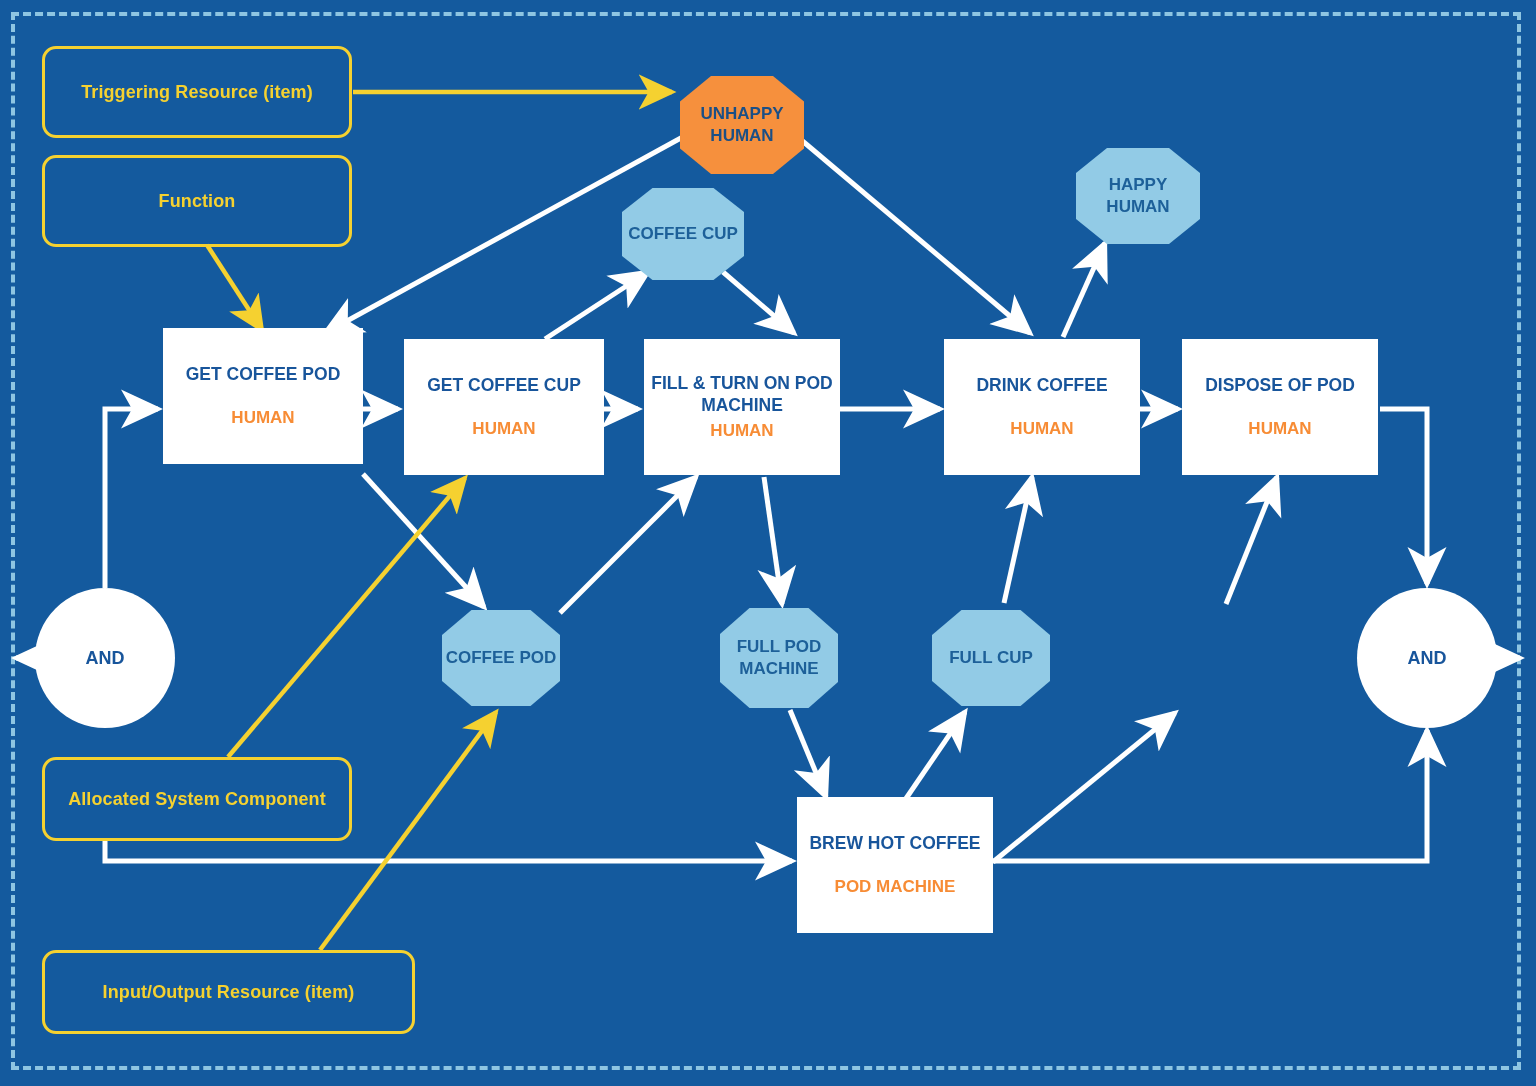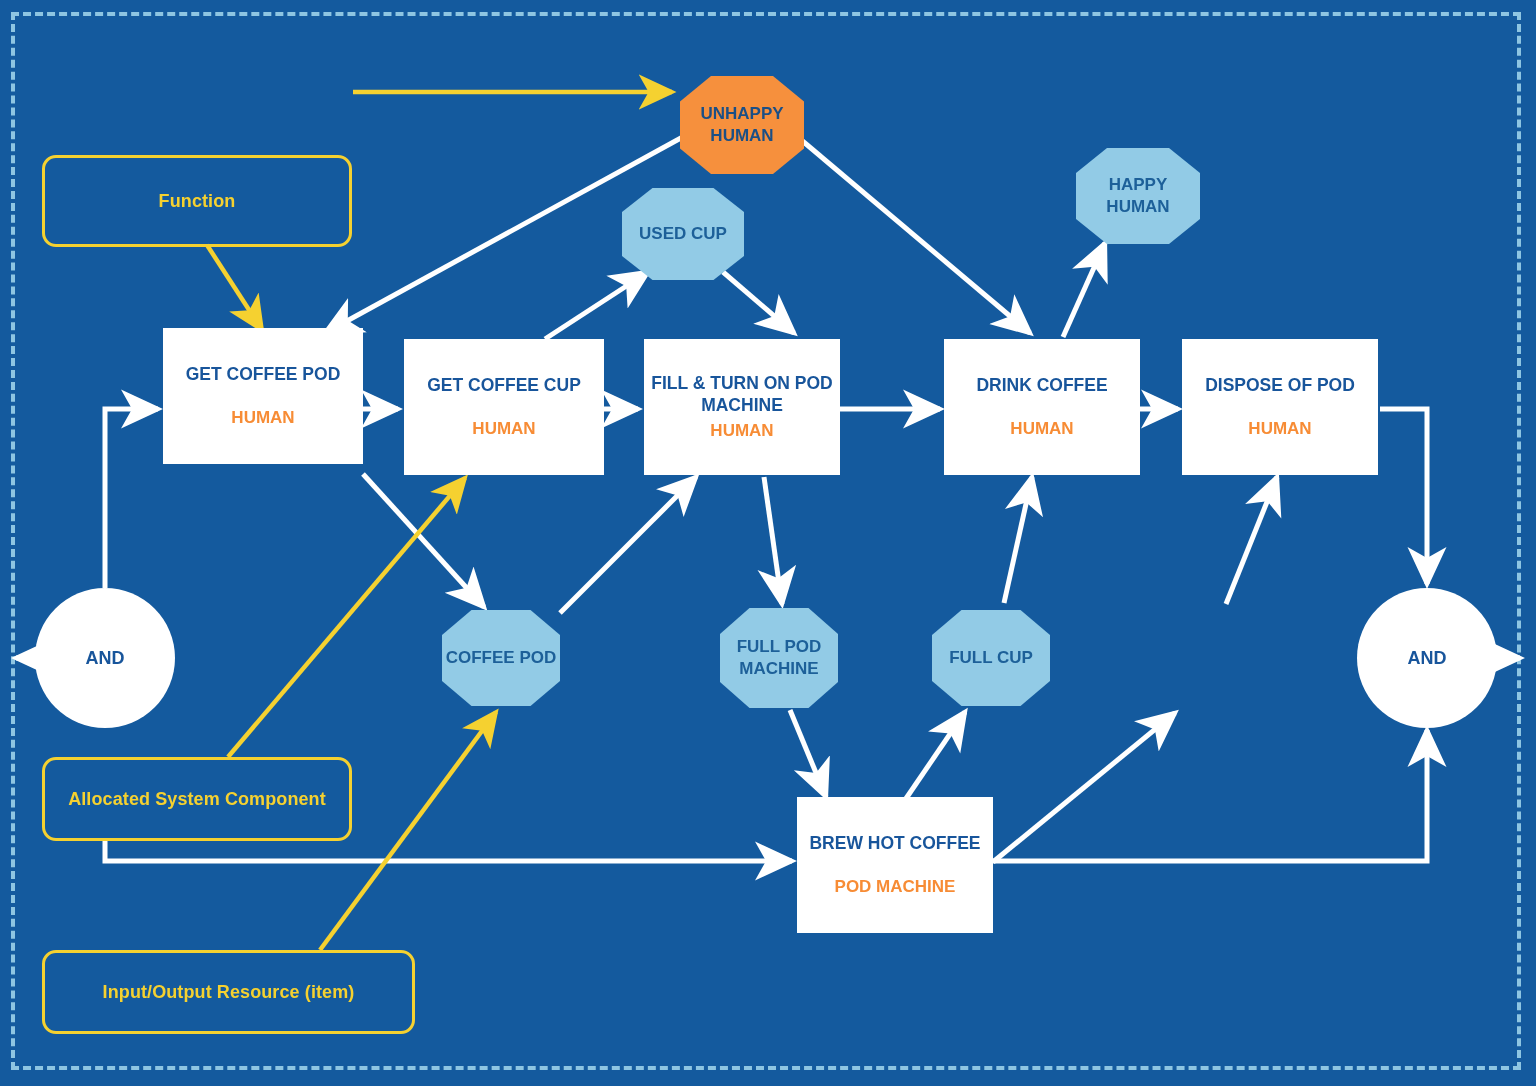--- a/index.html
+++ b/index.html
@@ -117,20 +117,23 @@
       <path d="M353,92 L672,92"></path>
 
       <path d="M207,245 L262,330"></path>
 
       <path d="M228,757 L465,478"></path>
 
       <path d="M320,950 L496,712"></path>
     </g>
   </svg>
 
+  <div class="node legend" style="left:42px;top:46px;width:310px;height:92px;">
+    <span>Triggering Resource (item)</span>
+  </div>
   <div class="node legend" style="left:42px;top:155px;width:310px;height:92px;">
     <span>Function</span>
   </div>
   <div class="node legend" style="left:42px;top:757px;width:310px;height:84px;text-align:right;">
     <span>Allocated System Component</span>
   </div>
   <div class="node legend" style="left:42px;top:950px;width:373px;height:84px;">
     <span>Input/Output Resource (item)</span>
   </div>
 
@@ -162,21 +165,21 @@
   <div class="node proc" style="left:797px;top:797px;width:196px;height:136px;">
     <span class="ptitle">BREW HOT COFFEE</span>
     <span class="pactor">POD MACHINE</span>
   </div>
 
   <div class="node hex unhappy" style="left:680px;top:40px;width:124px;height:98px;margin-top:36px;">
     <span>UNHAPPY HUMAN</span>
   </div>
 
   <div class="node hex" style="left:622px;top:188px;width:122px;height:92px;">
-    <span>USED CUP</span>
+    <span>COFFEE CUP</span>
   </div>
 
   <div class="node hex" style="left:1076px;top:148px;width:124px;height:96px;">
     <span>HAPPY HUMAN</span>
   </div>
 
   <div class="node hex" style="left:442px;top:610px;width:118px;height:96px;">
     <span>COFFEE POD</span>
   </div>
 

